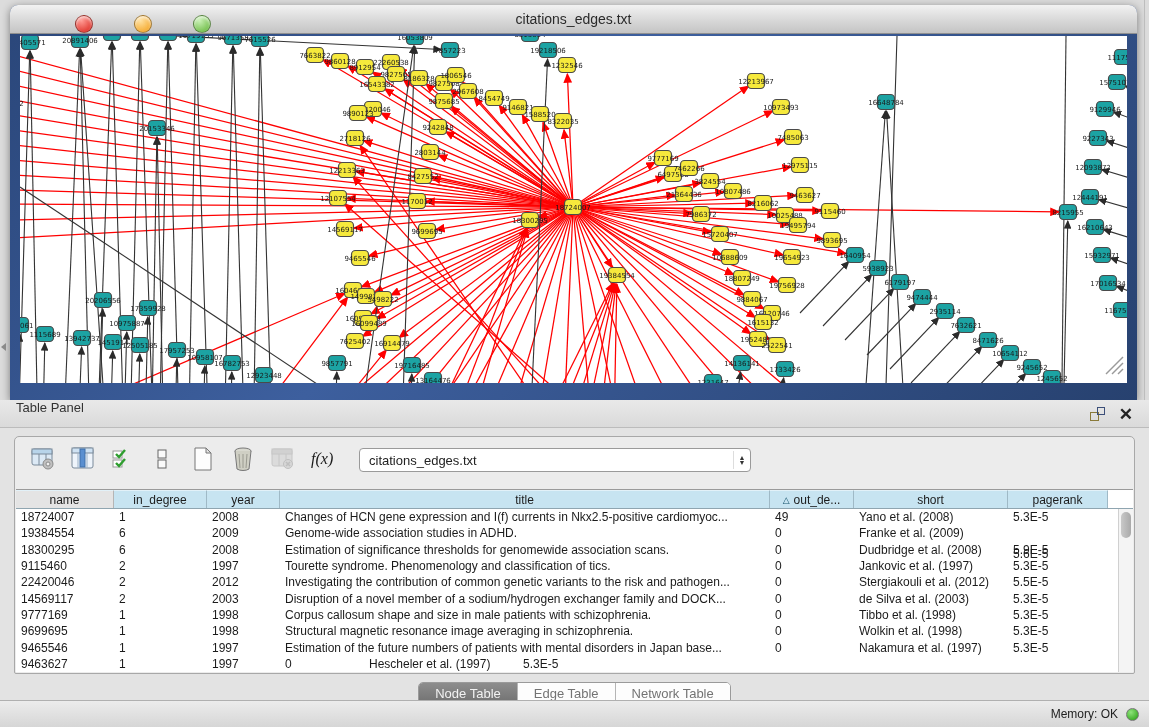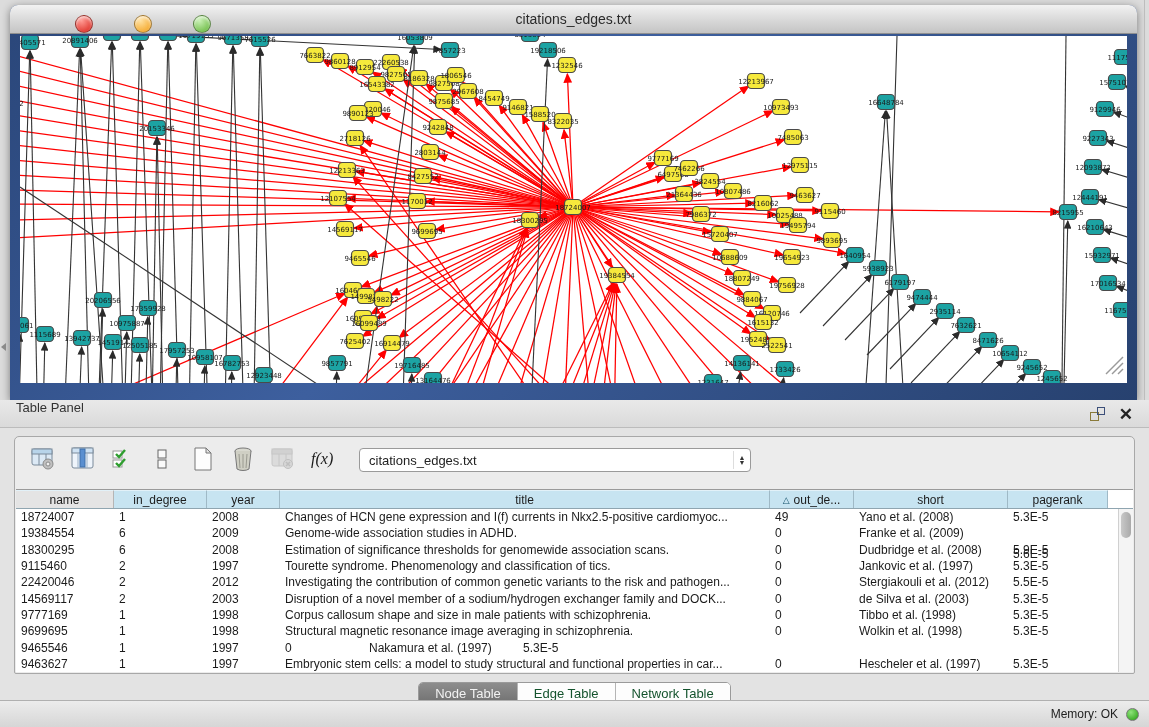--- a/index.html
+++ b/index.html
@@ -60,21 +60,21 @@
   .gcell { font-size:12px; color:#1b1b1b; padding-left:5px; white-space:nowrap; overflow:hidden; }
   #vscroll { position:absolute; right:0; top:0; bottom:0; width:15px;
     background:#f4f4f4; border-left:1px solid #d0d0d0; }
   #vthumb { position:absolute; left:2px; top:3px; width:10px; height:26px;
     background:linear-gradient(90deg,#c9c9c9,#a9a9a9); border-radius:6px; }
 
   
   #tp-tabs { position:absolute; left:0; right:0; top:282px; display:flex; justify-content:center; }
   .seg { height:23px; display:flex; border:1px solid #9a9a9a; border-radius:5px; overflow:hidden;
     background:#fff; box-shadow:0 1px 1px rgba(255,255,255,.8); }
-  .seg-btn { padding:0 16px; font-size:13px; display:flex; align-items:center; color:#14532d;
+  .seg-btn { padding:0 16px; font-size:13px; display:flex; align-items:center; color:#737373;
     border-right:1px solid #b5b5b5; cursor:pointer; background:#fdfdfd; }
   .seg-btn:last-child { border-right:none; }
   .seg-btn.active { background:linear-gradient(#8d8d8d,#707070); color:#f2f2f2; }
 
   
   #status-bar { position:absolute; left:0; bottom:0; width:1149px; height:27px;
     background:linear-gradient(#ececec,#d6d6d6); border-top:1px solid #b0b0b0;
     display:flex; align-items:center; justify-content:flex-end;padding-left:8px; }
   #mem-label { font-size:12px; color:#222; margin-right:8px; }
   #mem-dot { width:13px; height:13px; border-radius:50%; margin-right:10px;
@@ -959,29 +959,29 @@
               <div class="gcell" style="width: 73px;">1998</div>
               <div class="gcell" style="width: 490px;">Structural magnetic resonance image averaging in schizophrenia.</div>
               <div class="gcell" style="width: 84px;">0</div>
               <div class="gcell" style="width: 154px;">Wolkin et al. (1998)</div>
               <div class="gcell" style="width: 100px;">5.3E-5</div>
             </div>
             <div class="grow">
               <div class="gcell" style="width: 98px;">9465546</div>
               <div class="gcell" style="width: 93px;">1</div>
               <div class="gcell" style="width: 73px;">1997</div>
+              <div class="gcell" style="width: 490px;">Estimation of the future numbers of patients with mental disorders in Japan base...</div>
               <div class="gcell" style="width: 84px;">0</div>
               <div class="gcell" style="width: 154px;">Nakamura et al. (1997)</div>
               <div class="gcell" style="width: 100px;">5.3E-5</div>
             </div>
             <div class="grow">
               <div class="gcell" style="width: 98px;">9463627</div>
               <div class="gcell" style="width: 93px;">1</div>
               <div class="gcell" style="width: 73px;">1997</div>
-              <div class="gcell" style="width: 490px;">Embryonic stem cells: a model to study structural and functional properties in car...</div>
               <div class="gcell" style="width: 84px;">0</div>
               <div class="gcell" style="width: 154px;">Hescheler et al. (1997)</div>
               <div class="gcell" style="width: 100px;">5.3E-5</div>
             </div>
           </div>
         <div id="vscroll">
           <div id="vthumb"></div>
         </div>
       </div>
     </div>

